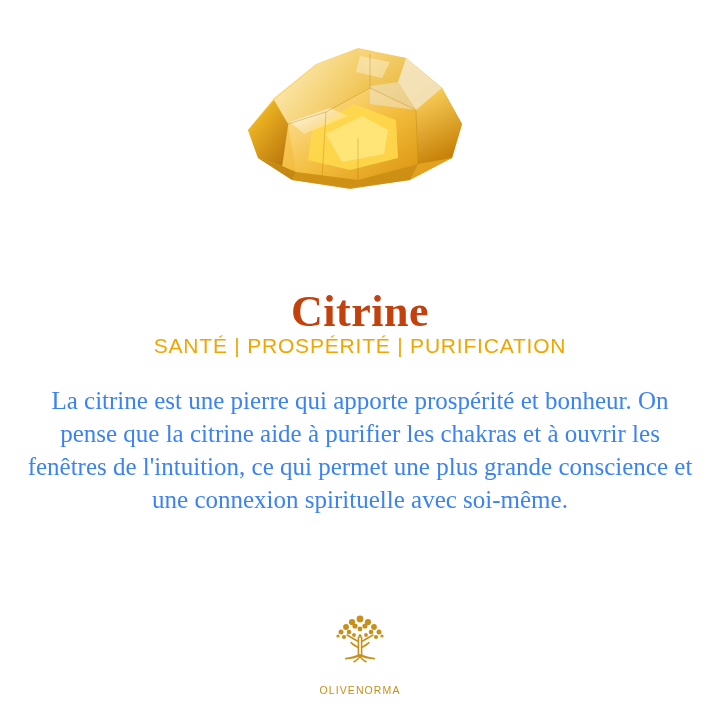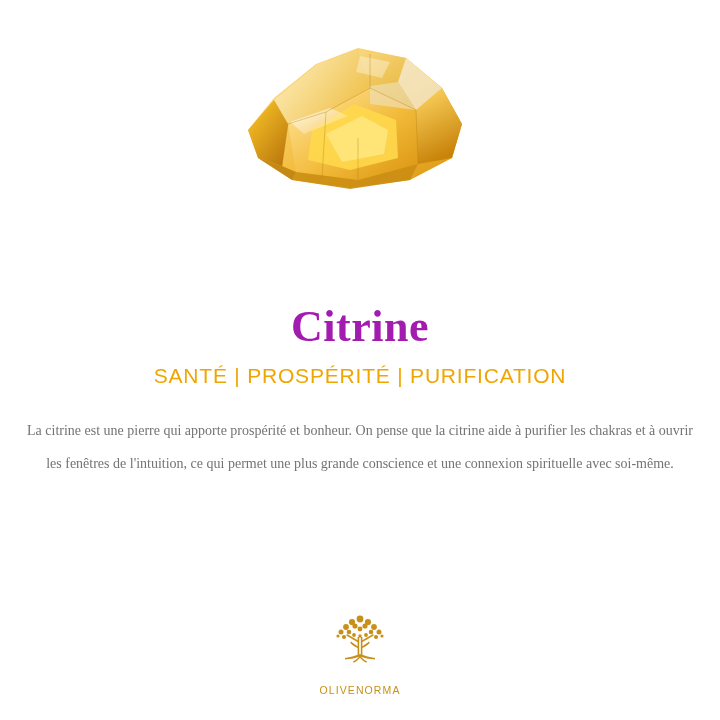--- a/index.html
+++ b/index.html
@@ -38,43 +38,43 @@
     width: 260px;
     height: 170px;
   }
   .stone-svg { display: block; width: 260px; height: 170px; }
 
   
   .title {
     font-family: "Liberation Serif", serif;
     font-size: 44px;
     line-height: 1;
-    color: #a21caf;
+    color: #c2410c;
     letter-spacing: 0.5px;
-    margin: 15px;
+    margin: 0;
     padding: 0;
     text-align: center;
   }
   .subtitle {
     font-family: "Liberation Sans", sans-serif;
     font-size: 21px;
     letter-spacing: 0.8px;
     color: #F0A500;
     text-align: center;
     white-space: nowrap;
   }
 
   
   .description {
     margin-top: 26px;
     width: 672px;
     font-family: "Liberation Serif", serif;
-    font-size: 14px;
+    font-size: 25px;
     line-height: 33px;
-    color: #737373;
+    color: #3b82f6;
     text-align: center;
   }
 
   
   .logo-area {
     position: absolute;
     left: 0;
     right: 0;
     bottom: 24px;
     display: flex;

